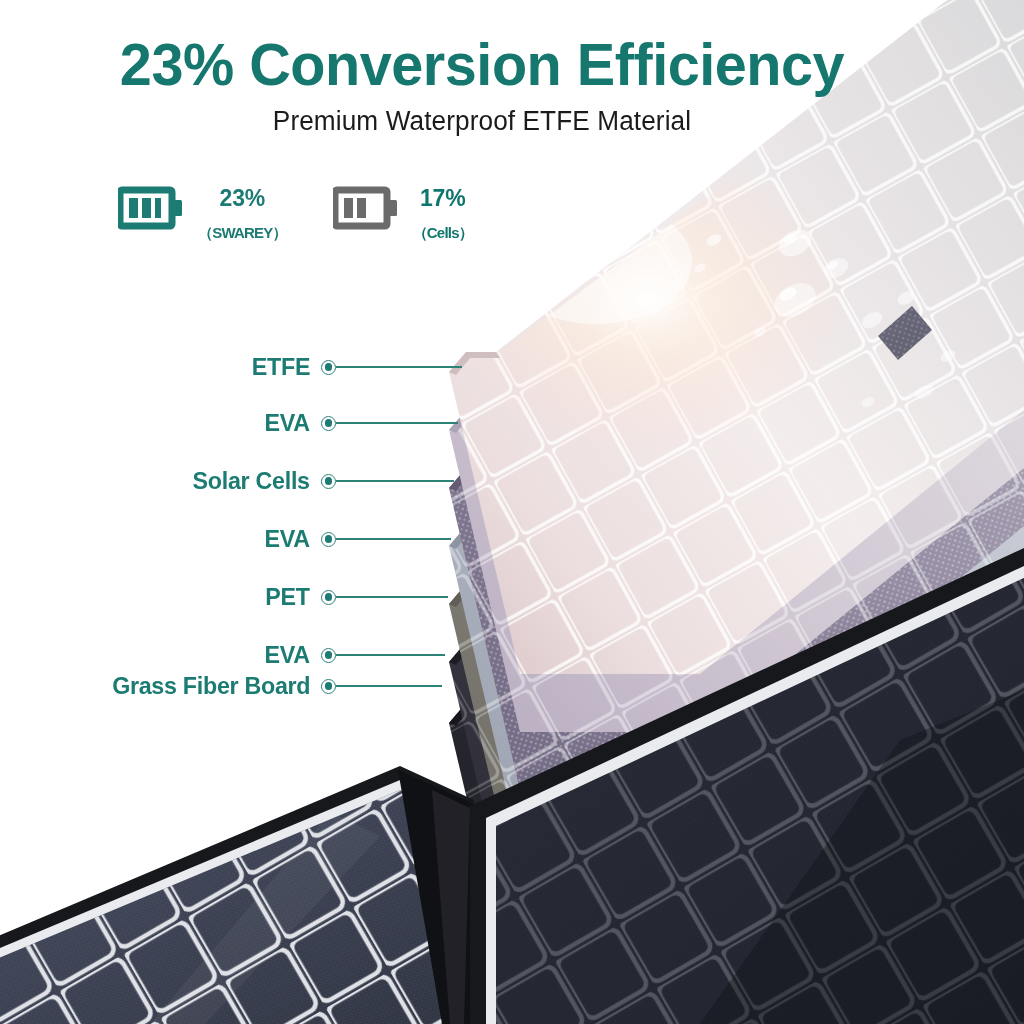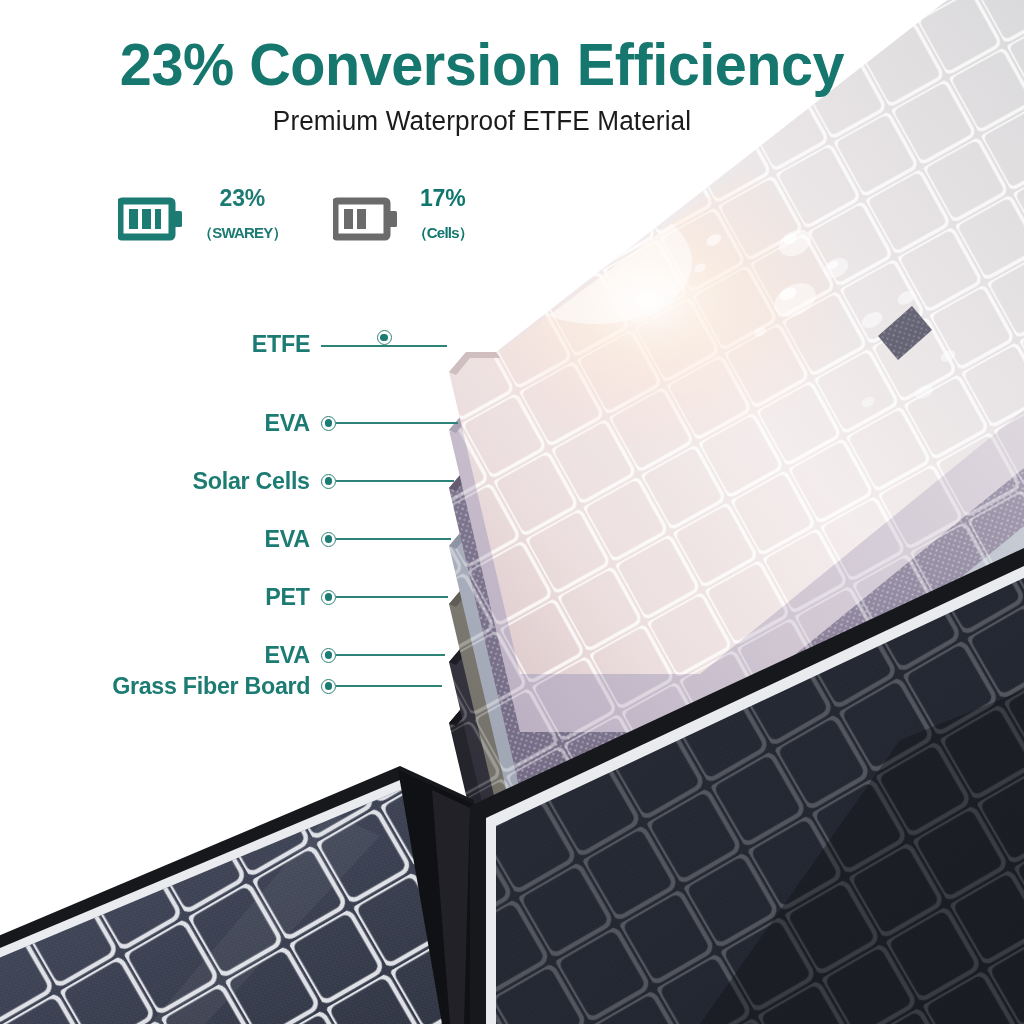--- a/index.html
+++ b/index.html
@@ -20,21 +20,21 @@
     transform:scaleX(0.96); transform-origin:center;
     text-shadow:0 0 1px rgba(255,255,255,.6);
   }
   .subhead {
     margin-top:11px; font-size:27px; font-weight:normal; color:#1b1b1b;
     letter-spacing:0.1px; transform:scaleX(0.97); transform-origin:center;
   }
 
   
   .battery-row { position:absolute; left:118px; top:186px; display:flex; align-items:center; gap:46px; z-index:40; }
-  .battery-item { display:flex; align-items:flex-end; gap:14px; }
+  .battery-item { display:flex; align-items:flex-start; gap:14px; }
   .batt-svg { display:block; }
   .batt-text { display:flex; flex-direction:column; align-items:center; line-height:1.05; }
   .batt-pct { font-size:23px; font-weight:bold; letter-spacing:-0.2px; }
   .batt-brand { font-size:15px; font-weight:bold; letter-spacing:-0.8px; margin-top:15px; }
   .teal-txt { color:#1C7B72; }
   .gray-txt { color:#0f766e; }
 
   
   #layers-art { position:absolute; left:0; top:0; width:1024px; height:1024px; z-index:10; }
 
@@ -294,21 +294,21 @@
       </svg>
       <div class="batt-text">
         <span class="batt-pct gray-txt">17%</span>
         <span class="batt-brand gray-txt">（Cells）</span>
       </div>
     </div>
   </div>
 
   <div class="callouts">
 
-    <div class="callout" style="left:321px; top:330px;flex-direction:column;">
+    <div class="callout" style="left:321px; top:352px;">
       <span class="lbl">ETFE</span>
       <span class="dot"></span>
       <span class="lead" style="width:126px;"></span>
     </div>
 
     <div class="callout" style="left:321px; top:408px;">
       <span class="lbl">EVA</span>
       <span class="dot"></span>
       <span class="lead" style="width:122px;"></span>
     </div>

